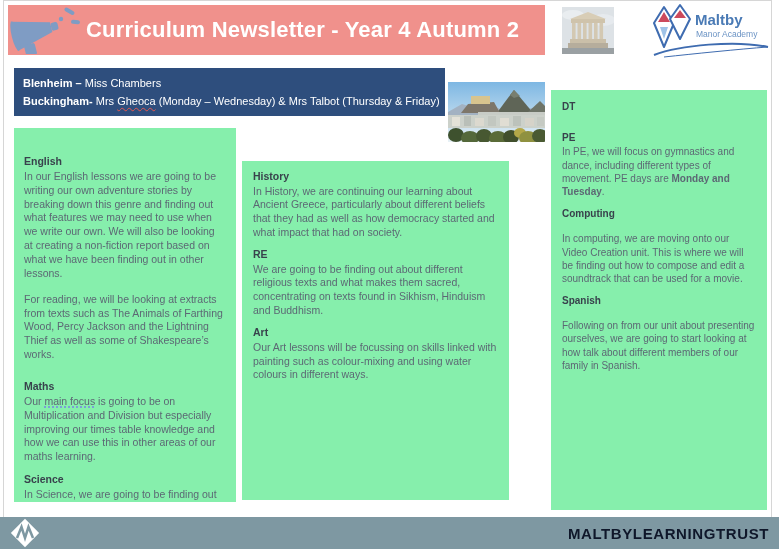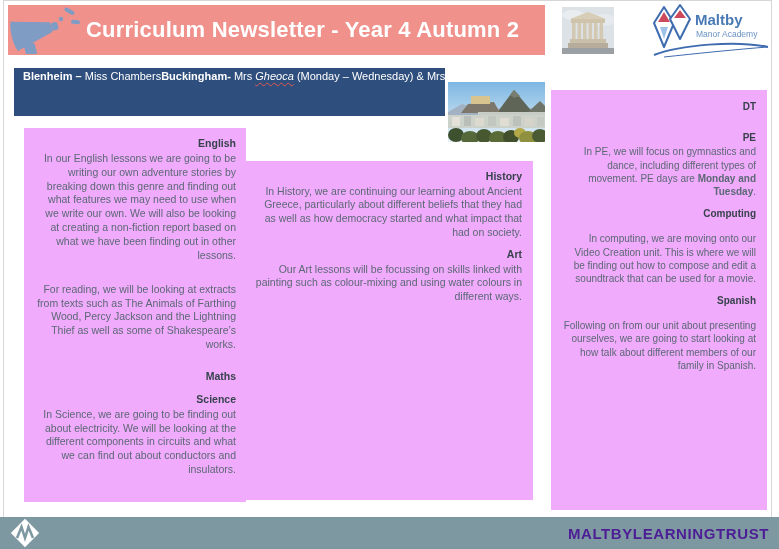--- a/index.html
+++ b/index.html
@@ -22,48 +22,48 @@
     flex:1; text-align:center; color:#ffffff; font-weight:bold;
     font-size:22px; letter-spacing:.2px; padding-right:30px; white-space:nowrap;
   }
   
   .parthenon { position:absolute; left:562px; top:7px; width:52px; height:47px; }
   .maltby { position:absolute; left:640px; top:2px; width:134px; height:60px; }
   
   .teacher-banner {
     position:absolute; left:14px; top:68px; width:431px; height:48px;
     background:#2e4e7d; color:#ffffff; font-size:11px;
-    display:flex; flex-direction:row; justify-content:space-evenly; padding:2px 9px;
+    display:flex; flex-direction:column; justify-content:space-evenly; padding:2px 9px;
   }
   .teacher-line { white-space:nowrap; }
   .b { font-weight:bold; }
-  .name-flag { text-decoration:underline wavy #e4574f 1px; text-underline-offset:2px;font-style:italic; }
+  .name-flag { text-decoration:underline wavy #e4574f 1px; text-underline-offset:2px; }
   .grammar-flag { text-decoration:underline dotted #7aa0d6 1.5px; text-underline-offset:2px; }
   .athens { position:absolute; left:448px; top:82px; width:97px; height:60px; }
   
-  .box { position:absolute; background:#f0abfc; overflow:hidden; color:#5c6874;text-align:right; }
+  .box { position:absolute; background:#86efac; overflow:hidden; color:#5c6874; }
   .box h3 { font-weight:bold; color:#38424c; }
-  .col-left  { left:24px;  top:128px; width:222px; height:374px; padding:9px 10px;  font-size:10.5px; line-height:1.32; }
-  .col-mid   { left:242px; top:161px; width:291px; height:339px; padding:9px 11px;  font-size:10.5px; line-height:1.3; }
+  .col-left  { left:14px;  top:128px; width:222px; height:374px; padding:27px 10px;  font-size:10.5px; line-height:1.32; }
+  .col-mid   { left:242px; top:161px; width:267px; height:339px; padding:9px 11px;  font-size:10.5px; line-height:1.3; }
   .col-right { left:551px; top:90px;  width:216px; height:420px; padding:10px 11px; font-size:10px;   line-height:1.32; }
   .col-left h3,.col-mid h3 { font-size:10.5px; }
   .col-right h3 { font-size:10px; }
   .subject { margin-bottom:9px; }
-  .subject p { margin-top:1px; margin-bottom:20px; }
+  .subject p { margin-top:1px; margin-bottom:12px; }
   .subject p:last-child { margin-bottom:0; }
   .gap-top { margin-top:18px; }
   .gap-head h3 { margin-bottom:12px; }
   
   .footer {
     position:absolute; left:0; top:517px; width:779px; height:32px;
     background:#7e98a2; display:flex; align-items:center; overflow:hidden;
   }
   .footer-logo { margin-left:8px; line-height:0; }
   .footer-text {
-    margin-left:auto; margin-right:10px; color:#4c1d95; font-weight:bold;
+    margin-left:auto; margin-right:10px; color:#0f172a; font-weight:bold;
     font-size:15px; letter-spacing:.6px;
   }
 </style>
 </head>
 <body>
 
 <div class="page">
   <div class="frame"></div>
 
   <div class="banner-pink">
@@ -176,31 +176,36 @@
   </div>
 
   <div class="box col-left">
     <section class="subject">
       <h3>English</h3>
       <p>In our English lessons we are going to be writing our own adventure stories by breaking down this genre and finding out what features we may need to use when we write our own. We will also be looking at creating a non-fiction report based on what we have been finding out in other lessons.</p>
       <p>For reading, we will be looking at extracts from texts such as The Animals of Farthing Wood, Percy Jackson and the Lightning Thief as well as some of Shakespeare’s works.</p>
     </section>
     <section class="subject gap-top">
       <h3>Maths</h3>
+      <p><span>Our </span><span class="grammar-flag">main focus</span><span> is going to be on Multiplication and Division but especially improving our times table knowledge and how we can use this in other areas of our maths learning.</span></p>
     </section>
     <section class="subject">
       <h3>Science</h3>
       <p>In Science, we are going to be finding out about electricity. We will be looking at the different components in circuits and what we can find out about conductors and insulators.</p>
     </section>
   </div>
 
   <div class="box col-mid">
     <section class="subject">
       <h3>History</h3>
       <p>In History, we are continuing our learning about Ancient Greece, particularly about different beliefs that they had as well as how democracy started and what impact that had on society.</p>
+    </section>
+    <section class="subject">
+      <h3>RE</h3>
+      <p>We are going to be finding out about different religious texts and what makes them sacred, concentrating on texts found in Sikhism, Hinduism and Buddhism.</p>
     </section>
     <section class="subject">
       <h3>Art</h3>
       <p>Our Art lessons will be focussing on skills linked with painting such as colour-mixing and using water colours in different ways.</p>
     </section>
   </div>
 
   <div class="box col-right">
     <section class="subject gap-head">
       <h3>DT</h3>

